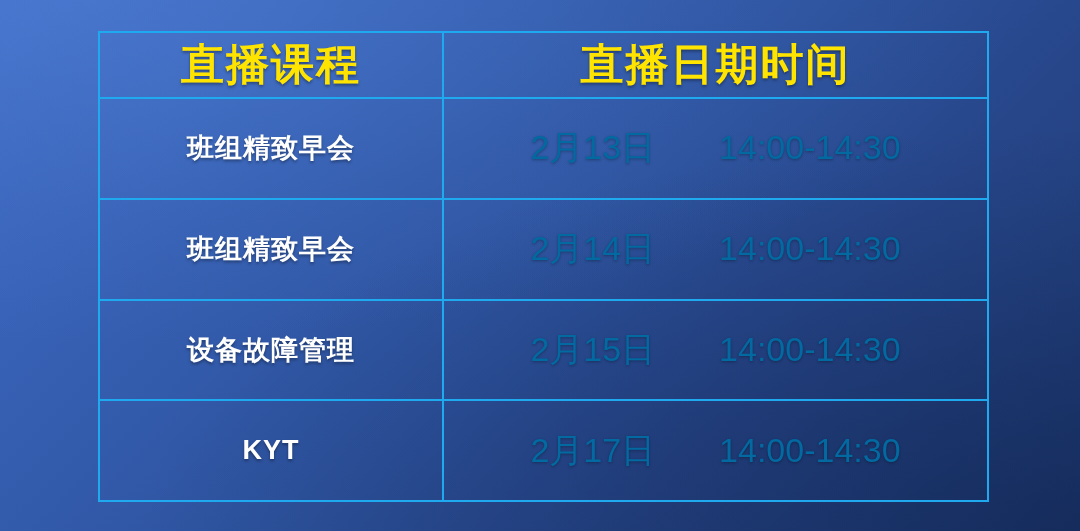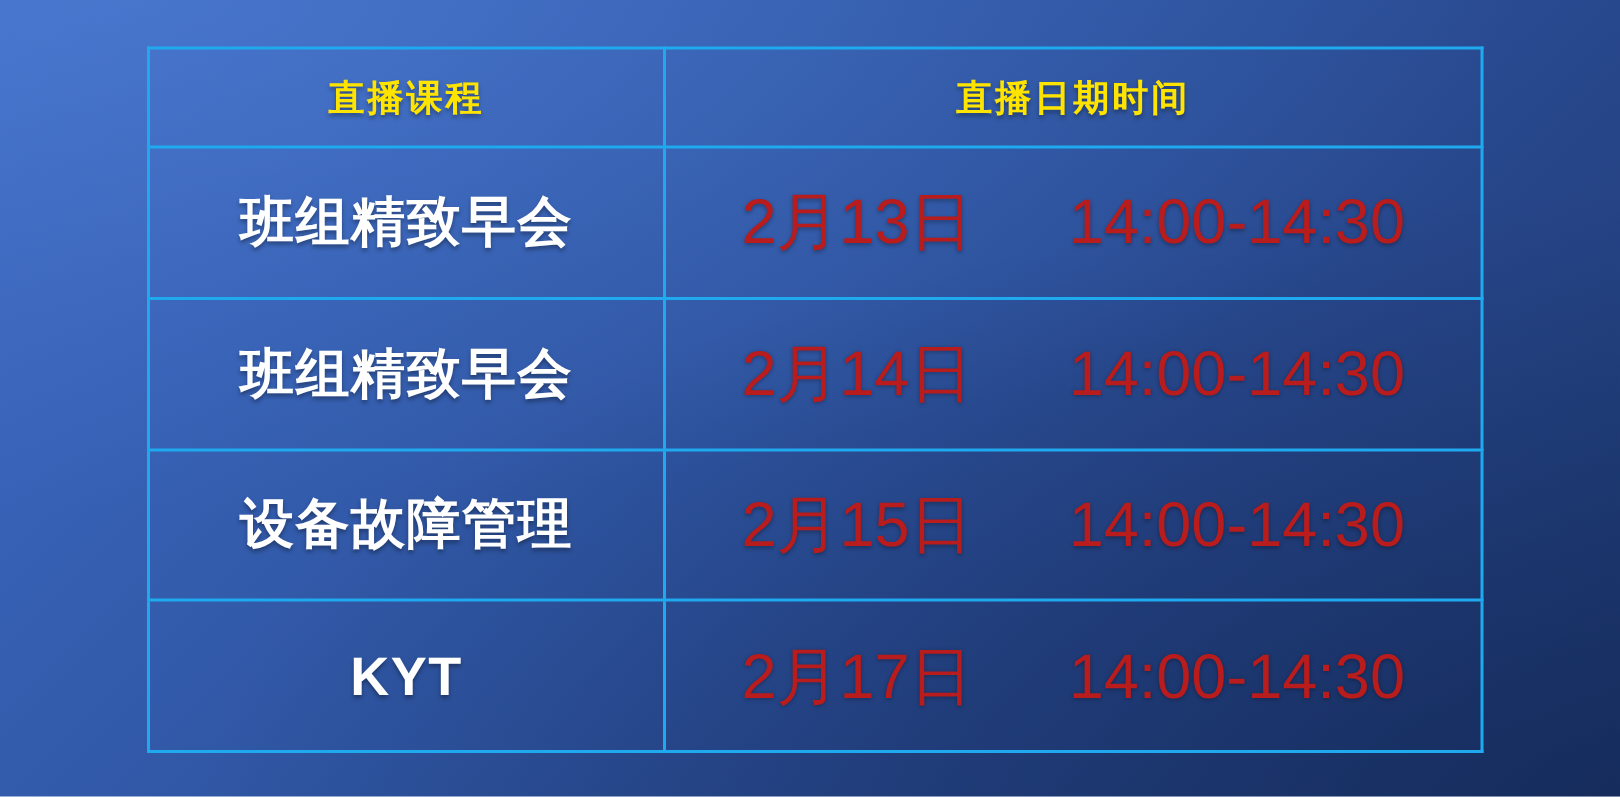--- a/index.html
+++ b/index.html
@@ -49,42 +49,42 @@
 
   .col-course  { width: 342px; }
   .col-datetime{ width: 543px; }
 
   thead td {
     height: 64px;
   }
 
   .header-cell {
     color: #ffe400;
-    font-size: 24px;
+    font-size: 43px;
     font-weight: bold;
     letter-spacing: 2px;
     text-shadow: 0 2px 3px rgba(0,0,0,0.35);
     font-family: Liberation Mono, monospace;
   }
 
   tbody td {
     height: 68px;
   }
 
   .course-cell {
     color: #ffffff;
-    font-size: 36px;
+    font-size: 27px;
     font-weight: bold;
     letter-spacing: 1px;
     text-shadow: 0 2px 3px rgba(0,0,0,0.35);
   }
 
   .datetime-cell {
-    color: #b91c1c;
-    font-size: 42px;
+    color: #0369a1;
+    font-size: 34px;
     font-weight: normal;
     text-shadow: 0 1px 3px rgba(0,0,0,0.32);
   }
 
   .dt-inner {
     display: inline-flex;
     align-items: baseline;
     justify-content: center;
     gap: 44px;
   }

